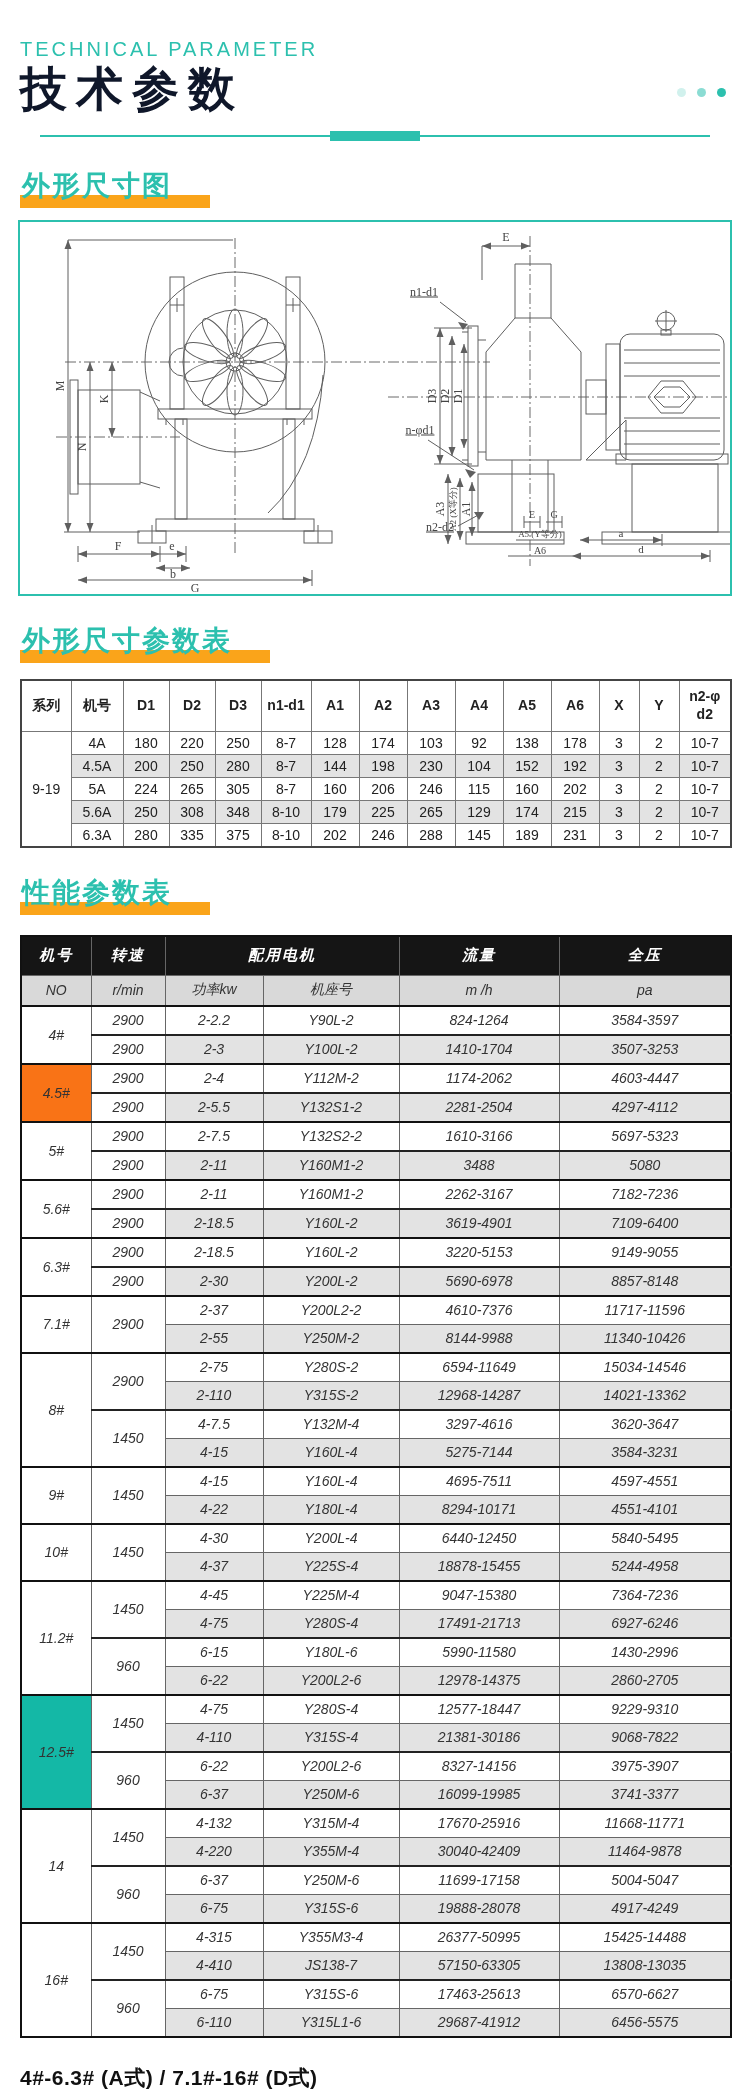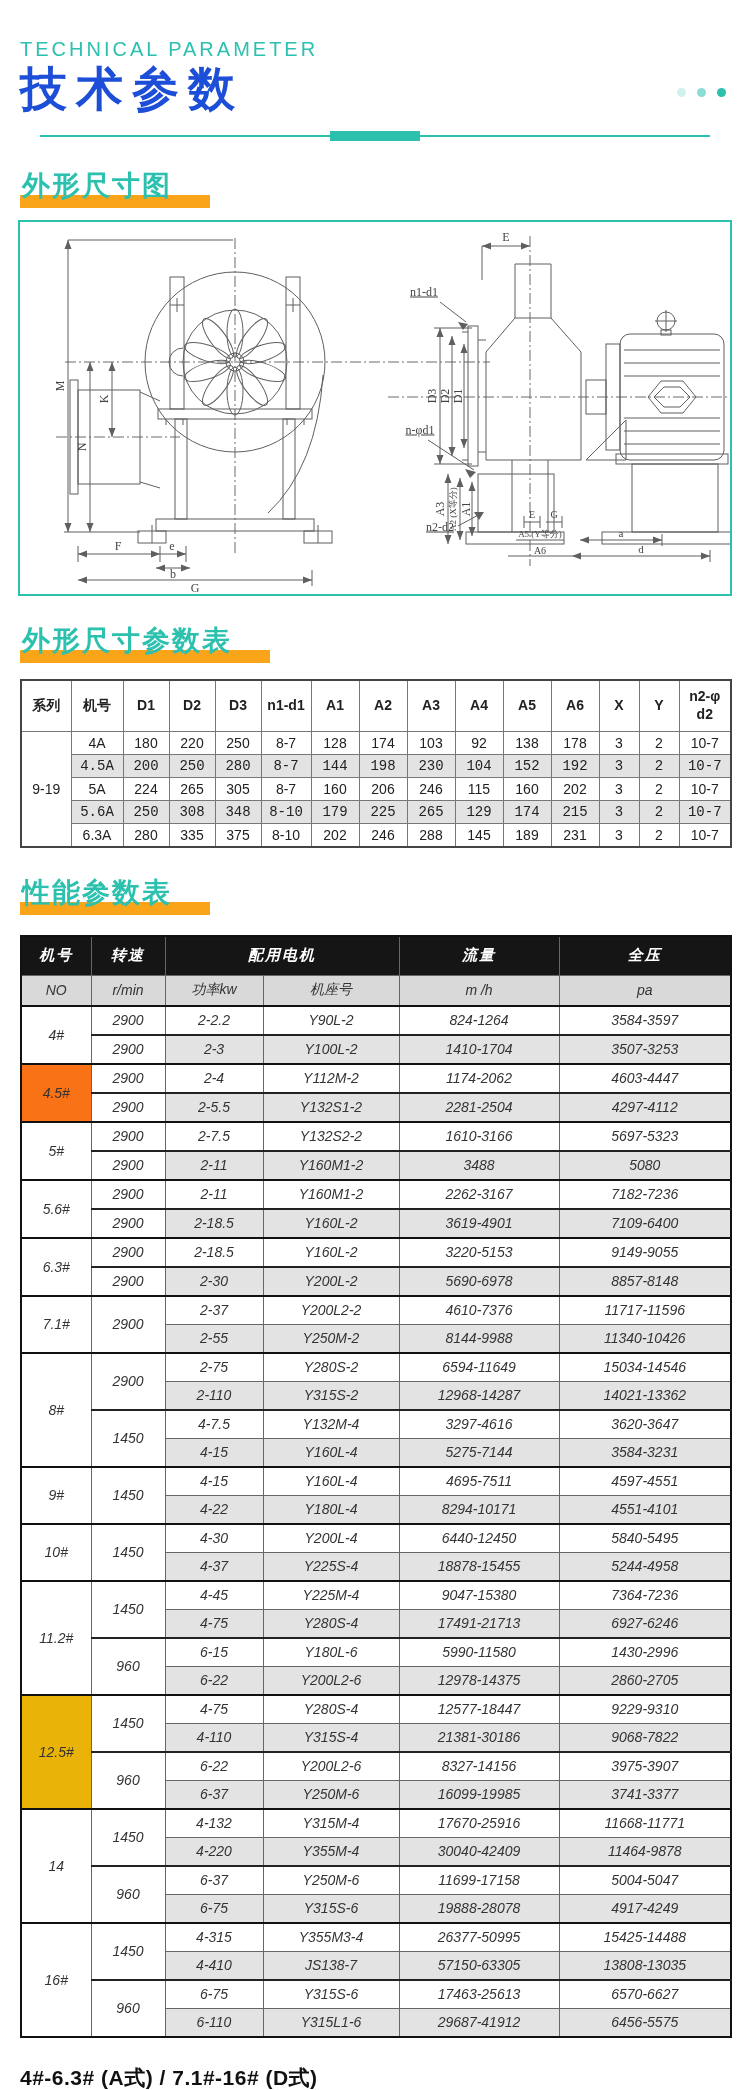--- a/index.html
+++ b/index.html
@@ -1,20 +1,20 @@
 <!DOCTYPE html>
 <html><head>
 <meta charset="utf-8">
 <style>
   html,body{margin:0;padding:0;}
   body{width:750px;height:2090px;background:#fff;font-family:"Liberation Sans",sans-serif;position:relative;overflow:hidden;}
   
   .hdr{padding:38px 20px 0;position:relative;}
   .eyebrow{color:#2cc0ae;font-size:20px;font-weight:500;letter-spacing:3px;}
-  .main-title{color:#1d4ed8;font-size:47px;font-weight:800;letter-spacing:9px;margin-top:2px;line-height:1.1;}
+  .main-title{color:#0f172a;font-size:47px;font-weight:800;letter-spacing:9px;margin-top:2px;line-height:1.1;}
   .dots{position:absolute;right:24px;top:88px;display:flex;gap:11px;}
   .dot{width:9px;height:9px;border-radius:50%;background:#2cc0ae;}
   .dot.d1{opacity:.22}.dot.d2{opacity:.55}.dot.d3{opacity:1}
   .divider{position:relative;margin:16px 20px 0;height:10px;}
   .divider .line{position:absolute;left:0;right:0;top:4px;height:2px;background:#2cc0ae;}
   .divider .block{position:absolute;left:50%;margin-left:-45px;top:0;width:90px;height:10px;background:#2cc0ae;}
   
   .sec-h{margin:26px 20px 12px;}
   .sec-h span{display:inline-block;font-size:28px;font-weight:800;letter-spacing:2px;color:#2cc0ae;
     padding:0 38px 3px 2px;background:linear-gradient(#faa41a,#faa41a) no-repeat left bottom/100% 13px;}
@@ -23,21 +23,21 @@
   .diagram svg{position:absolute;left:0;top:0;}
   .dlabel{position:absolute;font-family:"Liberation Serif",serif;font-size:12px;color:#444;
     transform:translate(-50%,-50%);white-space:nowrap;}
   .dlabel.u{text-decoration:underline;}
   
   .dim-table{margin:16px 20px 0;border-collapse:collapse;width:710px;table-layout:fixed;
     font-size:14px;color:#222;border:2px solid #444;}
   .dim-table th,.dim-table td{border:1px solid #777;text-align:center;padding:0;}
   .dim-table th{height:50px;font-weight:bold;line-height:1.25;}
   .dim-table td{height:22px;}
-  .dim-table tr.alt td{background:#e3e3e3;font-family:Liberation Mono, monospace;}
+  .dim-table tr.alt td{background:#e3e3e3;}
   
   .perf-table{margin:20px 20px 0;border-collapse:collapse;width:710px;table-layout:fixed;
     font-size:14px;font-style:italic;color:#333;border:2px solid #111;}
   .perf-table th,.perf-table td{border:1px solid #666;text-align:center;padding:0;}
   .perf-table thead tr.h1 th{background:#151515;color:#fff;height:38px;font-size:15px;font-weight:bold;letter-spacing:2px;}
   .perf-table thead tr.h2 th{background:#d9d9d9;height:29px;font-weight:normal;}
   .perf-table td{height:27px;}
   .perf-table tr.alt td{background:#e3e3e3;}
   .perf-table tr.gstart td{border-top:2px solid #111;}
   .perf-table tr.bstart td{border-top:2px solid #222;}
@@ -526,21 +526,21 @@
         <td>5990-11580</td>
         <td>1430-2996</td>
       </tr>
       <tr class="alt">
         <td>6-22</td>
         <td>Y200L2-6</td>
         <td>12978-14375</td>
         <td>2860-2705</td>
       </tr>
       <tr class="gstart">
-        <td rowspan="4" style="background: #eab308;">12.5#</td>
+        <td rowspan="4" style="background: #14b8a6;">12.5#</td>
         <td rowspan="2" style="background: rgb(255, 255, 255);">1450</td>
         <td>4-75</td>
         <td>Y280S-4</td>
         <td>12577-18447</td>
         <td>9229-9310</td>
       </tr>
       <tr class="alt">
         <td>4-110</td>
         <td>Y315S-4</td>
         <td>21381-30186</td>

